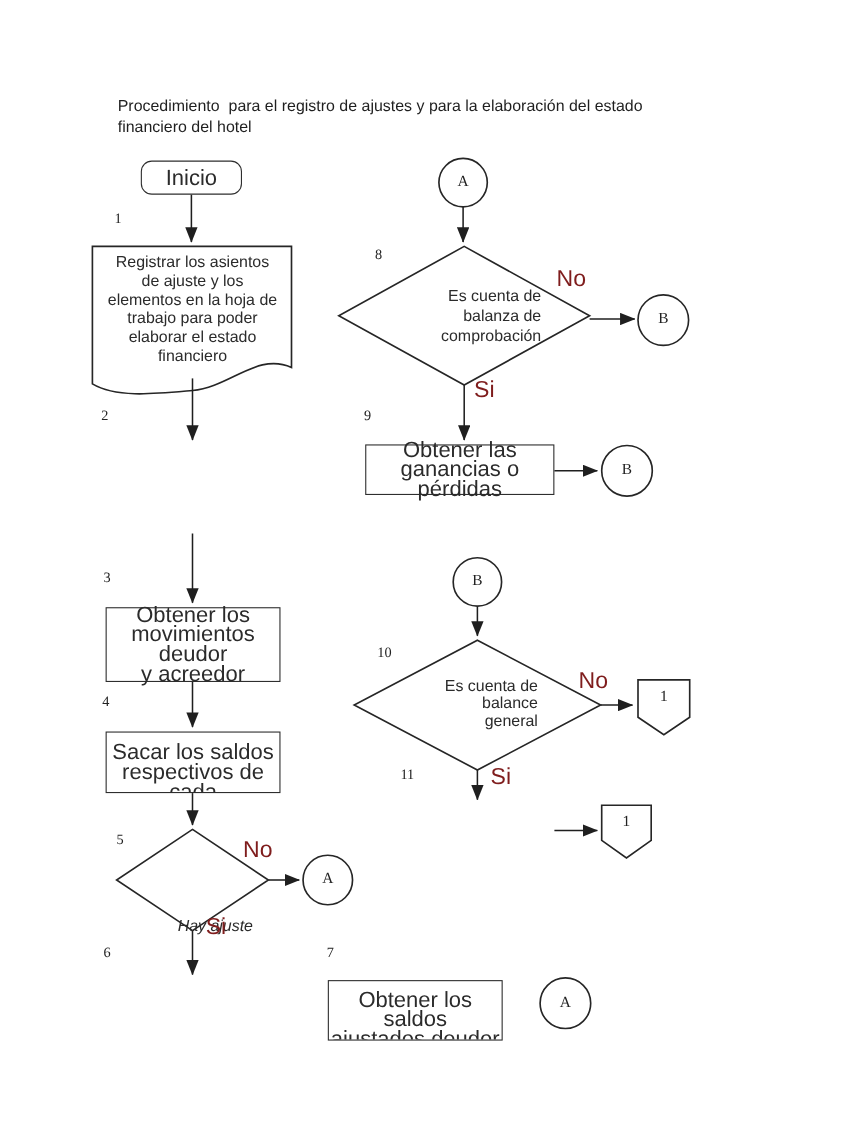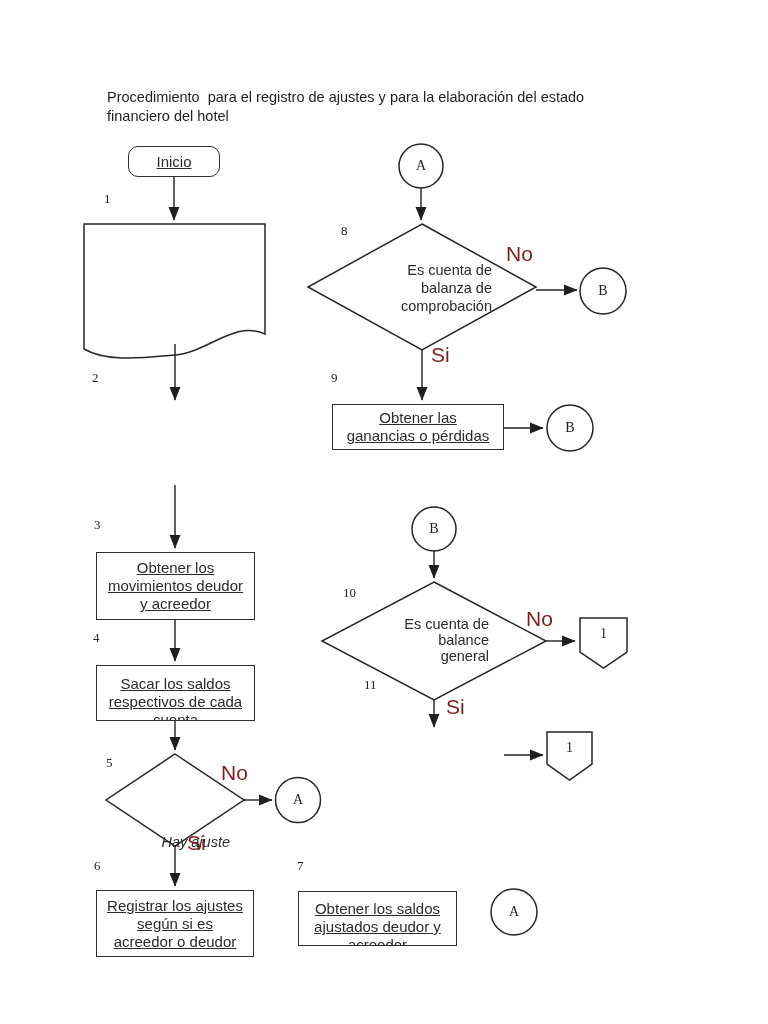--- a/index.html
+++ b/index.html
@@ -10,22 +10,22 @@
   .title {
     position: absolute; left: 107px; top: 88px;
     font-size: 14.5px; line-height: 19px; color: #1f1f1f;
     white-space: pre-wrap;
   }
 
   .box {
     position: absolute; z-index: 1;
     border: 1.5px solid #2e2e2e; background: #ffffff;
     display: flex; align-items: center; justify-content: center;
-    text-align: center; font-size: 15px; line-height: 18px;
-    color: #2b2b2b; white-space: pre-wrap; text-decoration: underline;
+    text-align: center; font-size: 20px; line-height: 18px;
+    color: #2b2b2b; white-space: pre-wrap;
   }
   .box.clip { align-items: flex-start; overflow: hidden; }
   .terminal { border-radius: 10px; }
 
   .lbl { position: absolute; z-index: 3; white-space: pre-wrap; color: #2b2b2b; }
   .dtext { font-size: 14.5px; line-height: 18px; text-align: right; }
   .dtext.tight { line-height: 16px; }
   .doc-text { font-size: 14.5px; line-height: 17px; text-align: center; }
   .num { font-family: "Liberation Serif", serif; font-size: 13px; color: #222; }
   .sn { font-size: 21px; color: #7f1d1d; }
@@ -90,37 +90,38 @@
   <div class="lbl num" style="left:104px; top:191px;">1</div>
   <div class="lbl num" style="left:92px;  top:370px;">2</div>
   <div class="lbl num" style="left:94px;  top:517px;">3</div>
   <div class="lbl num" style="left:93px;  top:630px;">4</div>
   <div class="lbl num" style="left:106px; top:755px;">5</div>
   <div class="lbl num" style="left:94px;  top:858px;">6</div>
   <div class="lbl num" style="left:297px; top:858px;">7</div>
   <div class="lbl num" style="left:341px; top:223px;">8</div>
   <div class="lbl num" style="left:331px; top:370px;">9</div>
   <div class="lbl num" style="left:343px; top:585px;">10</div>
-  <div class="lbl num" style="left:364px; top:677px;">11</div>
+  <div class="lbl num" style="left:364px; top:696px;">11</div>
 
+  <div class="lbl doc-text" style="left:89px; top:231px; width:172px;">Registrar los asientos
+de ajuste y los
+elementos en la hoja de
+trabajo para poder
+elaborar el estado
+financiero</div>
 
   <div class="box clip" style="left:96px; top:665px; width:159px; height:56px; padding-top:9px;">
     <span>Sacar los saldos
 respectivos de cada
 cuenta</span>
   </div>
   <div class="box" style="left:96px; top:552px; width:159px; height:68px;">
     <span>Obtener los
 movimientos deudor
 y acreedor</span>
-  </div>
-  <div class="box" style="left:96px; top:890px; width:158px; height:67px;">
-    <span>Registrar los ajustes
-según si es
-acreedor o deudor</span>
   </div>
   <div class="box" style="left:332px; top:404px; width:172px; height:46px;">
     <span>Obtener las
 ganancias o pérdidas</span>
   </div>
   <div class="box clip" style="left:298px; top:891px; width:159px; height:55px; padding-top:8px;">
     <span>Obtener los saldos
 ajustados deudor y
 acreedor</span>
   </div>

